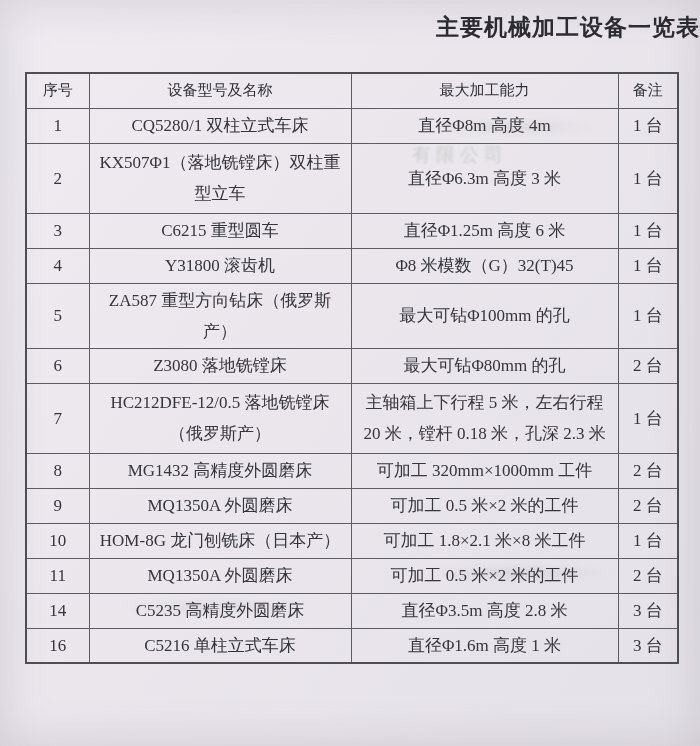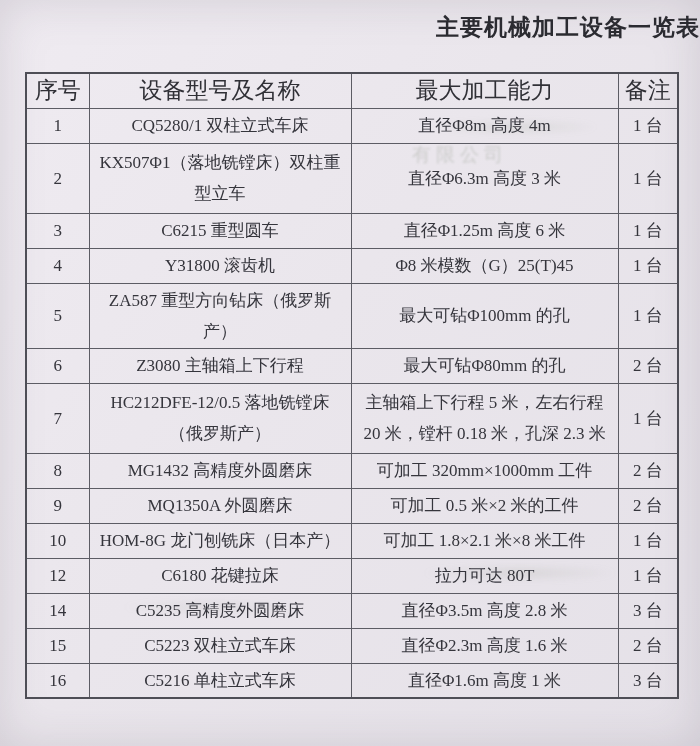--- a/index.html
+++ b/index.html
@@ -38,21 +38,21 @@
     border: 1px solid #5c5c64;
     text-align: center;
     vertical-align: middle;
     font-size: 17px;
     font-weight: 400;
     color: #35353c;
     padding: 1px 6px;
     line-height: 31px;
   }
   table.equip { border: 2px solid #4e4e56; }
-  table.equip thead th { height: 35px; font-size: 23px; color: #303036; }
+  table.equip thead th { height: 35px; font-size: 15px; color: #303036; }
   table.equip tbody tr { height: 35px; }
   table.equip tbody tr.tall { height: 70px; }
   col.c-no { width: 63px; }
   col.c-name { width: 262px; }
   col.c-cap { width: 267px; }
   col.c-rem { width: 60px; }
   
   .ghost-text {
     position: absolute;
     font-size: 19px;
@@ -121,32 +121,32 @@
       </tr>
       <tr>
         <td>3</td>
         <td>C6215 重型圆车</td>
         <td>直径Φ1.25m 高度 6 米</td>
         <td>1 台</td>
       </tr>
       <tr>
         <td>4</td>
         <td>Y31800 滚齿机</td>
-        <td>Φ8 米模数（G）25(T)45</td>
+        <td>Φ8 米模数（G）32(T)45</td>
         <td>1 台</td>
       </tr>
       <tr>
         <td>5</td>
         <td>ZA587 重型方向钻床（俄罗斯产）</td>
         <td>最大可钻Φ100mm 的孔</td>
         <td>1 台</td>
       </tr>
       <tr>
         <td>6</td>
-        <td>Z3080 主轴箱上下行程</td>
+        <td>Z3080 落地铣镗床</td>
         <td>最大可钻Φ80mm 的孔</td>
         <td>2 台</td>
       </tr>
       <tr class="tall">
         <td>7</td>
         <td>HC212DFE-12/0.5 落地铣镗床（俄罗斯产）</td>
         <td>主轴箱上下行程 5 米，左右行程 20 米，镗杆 0.18 米，孔深 2.3 米</td>
         <td>1 台</td>
       </tr>
       <tr>
@@ -161,36 +161,30 @@
         <td>可加工 0.5 米×2 米的工件</td>
         <td>2 台</td>
       </tr>
       <tr>
         <td>10</td>
         <td>HOM-8G 龙门刨铣床（日本产）</td>
         <td>可加工 1.8×2.1 米×8 米工件</td>
         <td>1 台</td>
       </tr>
       <tr>
-        <td>12</td>
-        <td>C6180 花键拉床</td>
-        <td>拉力可达 80T</td>
-        <td>1 台</td>
+        <td>11</td>
+        <td>MQ1350A 外圆磨床</td>
+        <td>可加工 0.5 米×2 米的工件</td>
+        <td>2 台</td>
       </tr>
       <tr>
         <td>14</td>
         <td>C5235 高精度外圆磨床</td>
         <td>直径Φ3.5m 高度 2.8 米</td>
         <td>3 台</td>
-      </tr>
-      <tr>
-        <td>15</td>
-        <td>C5223 双柱立式车床</td>
-        <td>直径Φ2.3m 高度 1.6 米</td>
-        <td>2 台</td>
       </tr>
       <tr>
         <td>16</td>
         <td>C5216 单柱立式车床</td>
         <td>直径Φ1.6m 高度 1 米</td>
         <td>3 台</td>
       </tr>
     </tbody>
 </table>
 

